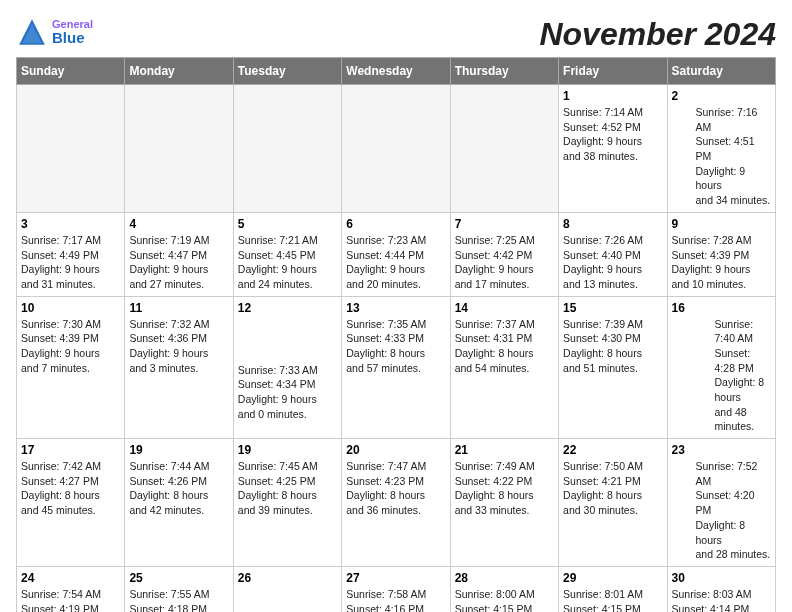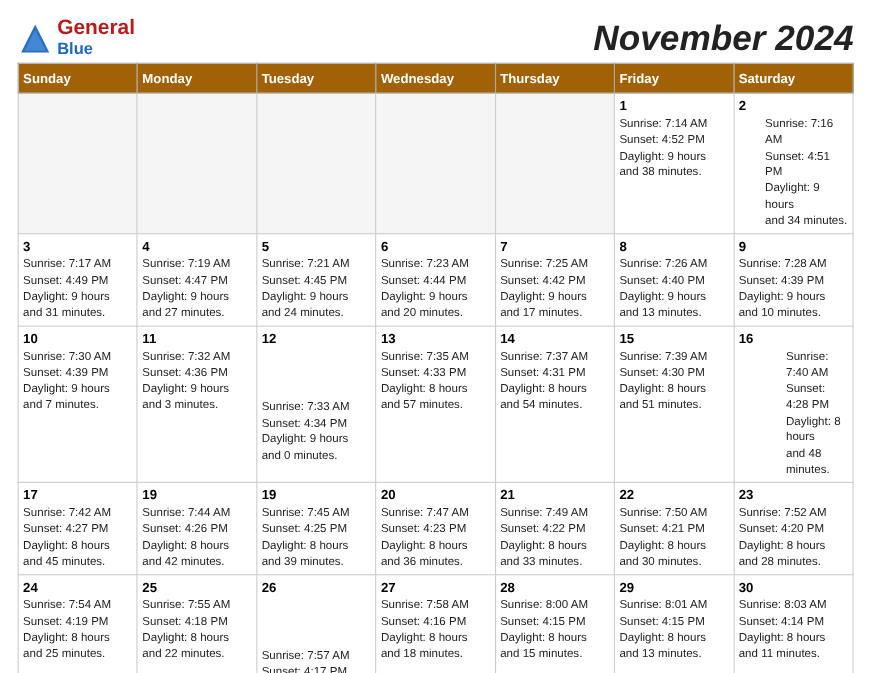--- a/index.html
+++ b/index.html
@@ -20,23 +20,23 @@
       display: flex;
       align-items: center;
       gap: 4px;
     }
     .logo-text {
       display: flex;
       flex-direction: column;
       line-height: 1.1;
     }
     .logo-general {
-      font-size: 19px;
-      font-weight: bold;
-      color: #b91c1c;
+      font-size: 11px;
+      font-weight: bold;
+      color: #8b5cf6;
     }
     .logo-blue {
       font-size: 15px;
       font-weight: bold;
       color: #1a6abf;
     }
     .logo-icon {
       width: 32px;
       height: 32px;
     }
@@ -52,21 +52,21 @@
     .location-title {
       font-size: 15px;
       color: #444;
     }
     .calendar-table {
       width: 100%;
       border-collapse: collapse;
       font-size: 11px;
     }
     .calendar-table th {
-      background-color: #a16207;
+      background-color: #737373;
       color: #fff;
       font-size: 12px;
       font-weight: bold;
       padding: 6px 4px;
       text-align: left;
       border: 1px solid #aaa;
     }
     .calendar-table td {
       border: 1px solid #ccc;
       vertical-align: top;
@@ -289,21 +289,21 @@
         </td>
         <td>
           <span class="day-number">22</span>
           <div class="day-info" style="white-space: pre-line;">Sunrise: 7:50 AM
 Sunset: 4:21 PM
 Daylight: 8 hours
 and 30 minutes.</div>
         </td>
         <td>
           <span class="day-number">23</span>
-          <div class="day-info" style="white-space: pre-line;">Sunrise: 7:52 AM
+          <div class="day-info" style="white-space: pre-line; margin-left: 24px;">Sunrise: 7:52 AM
 Sunset: 4:20 PM
 Daylight: 8 hours
 and 28 minutes.</div>
         </td>
       </tr>
       <tr class="week-row">
         <td>
           <span class="day-number">24</span>
           <div class="day-info" style="white-space: pre-line;">Sunrise: 7:54 AM
 Sunset: 4:19 PM

